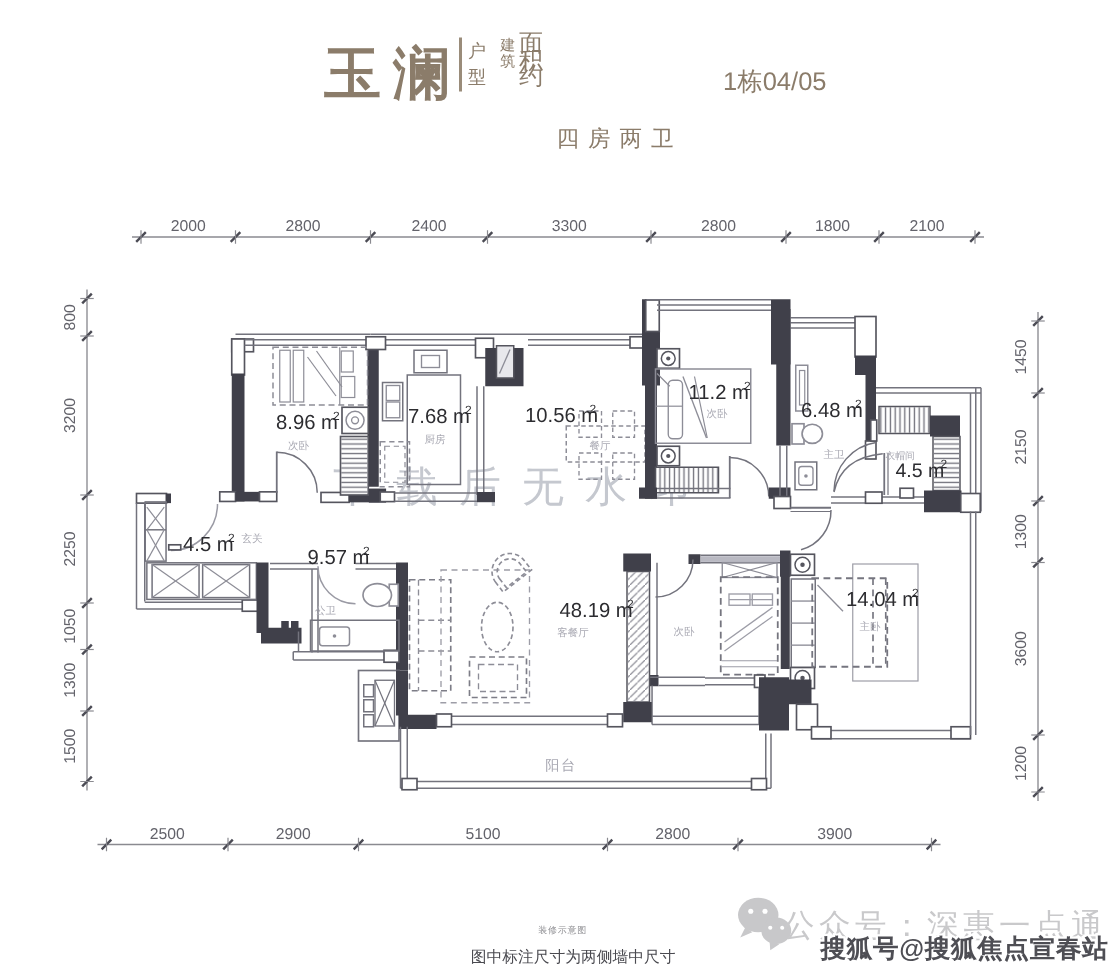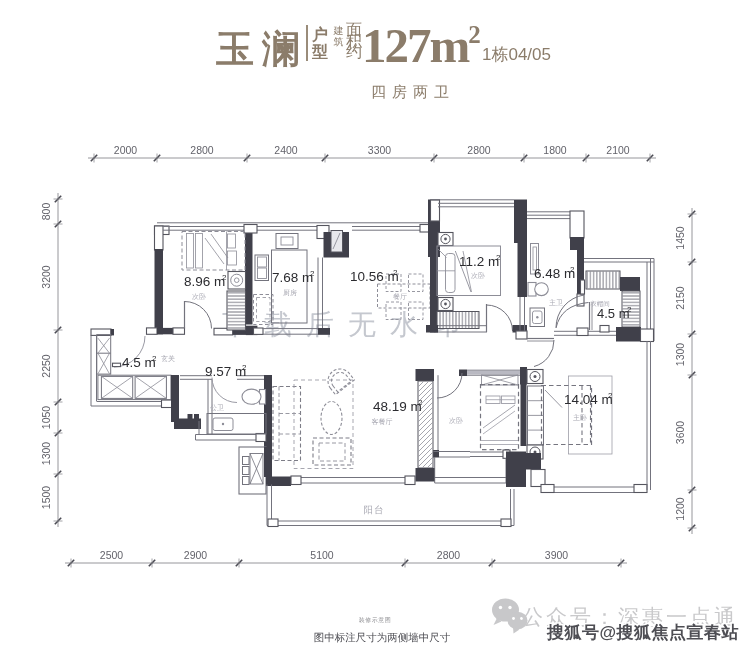--- a/index.html
+++ b/index.html
@@ -9,27 +9,26 @@
 </head>
 <body>
 <div id="page">
 
 <div style="position:absolute;left:0;top:0;width:740px;height:120px;">
 
   <div class="ttl" style="position:absolute;left:216px;top:24px;font-family:'Liberation Serif',serif;font-size:38px;font-weight:700;letter-spacing:8px;">玉澜</div>
 
   <div style="position:absolute;left:306px;top:25px;width:2px;height:36px;background:#9a8c7a;"></div>
 
-  <div class="ttl" style="position:absolute;left:312px;top:26px;font-size:16px;font-weight:700;line-height:17px;width:17px;">户型</div>
+  <div class="ttl" style="position:absolute;left:312px;top:26px;font-size:12px;font-weight:400;line-height:17px;width:17px;">户型</div>
 
   <div class="ttl" style="position:absolute;left:333px;top:25px;font-size:10px;line-height:11px;width:11px;text-align:center;">建筑</div>
 
   <div class="ttl" style="position:absolute;left:346px;top:24px;font-size:16px;line-height:11px;width:11px;">面积约</div>
 
-  <div class="ttl" style="position:absolute;left:362px;top:17px;font-family:'Liberation Serif',serif;font-size:49px;font-weight:700;letter-spacing:-2px;">127m<span style="font-size:25px;vertical-align:19px;">2</span></div>
 
   <div class="ttl" style="position:absolute;left:482px;top:43px;font-size:17px;">1栋04/05</div>
 
   <div class="ttl" style="position:absolute;left:342px;top:83px;font-family:'Liberation Serif',serif;font-size:15px;font-weight:400;letter-spacing:6px;margin-left:29px;">四房两卫</div>
 </div>
 <svg width="740" height="647" viewBox="0 0 740 647" style="position:absolute;left:0;top:0;">
 <defs>
 <pattern id="hl" width="4" height="3.2" patternUnits="userSpaceOnUse">
           <path d="M0,1.6 H4" stroke="#70707a" stroke-width="0.9" fill="none"></path>
         </pattern>

